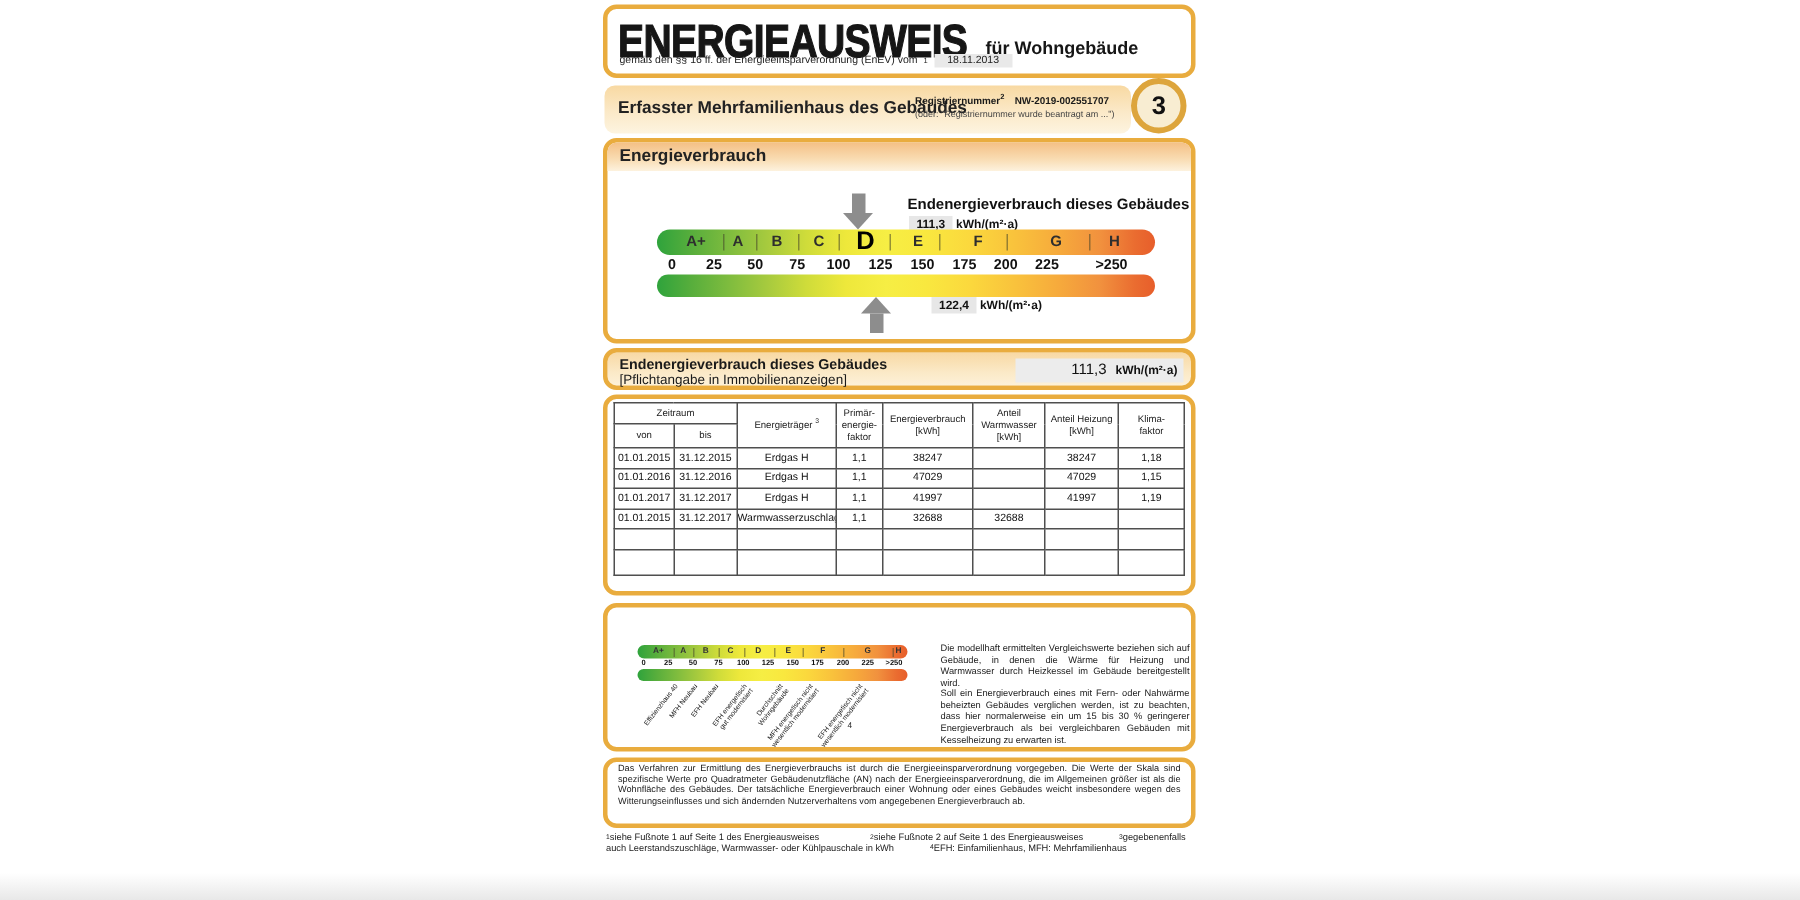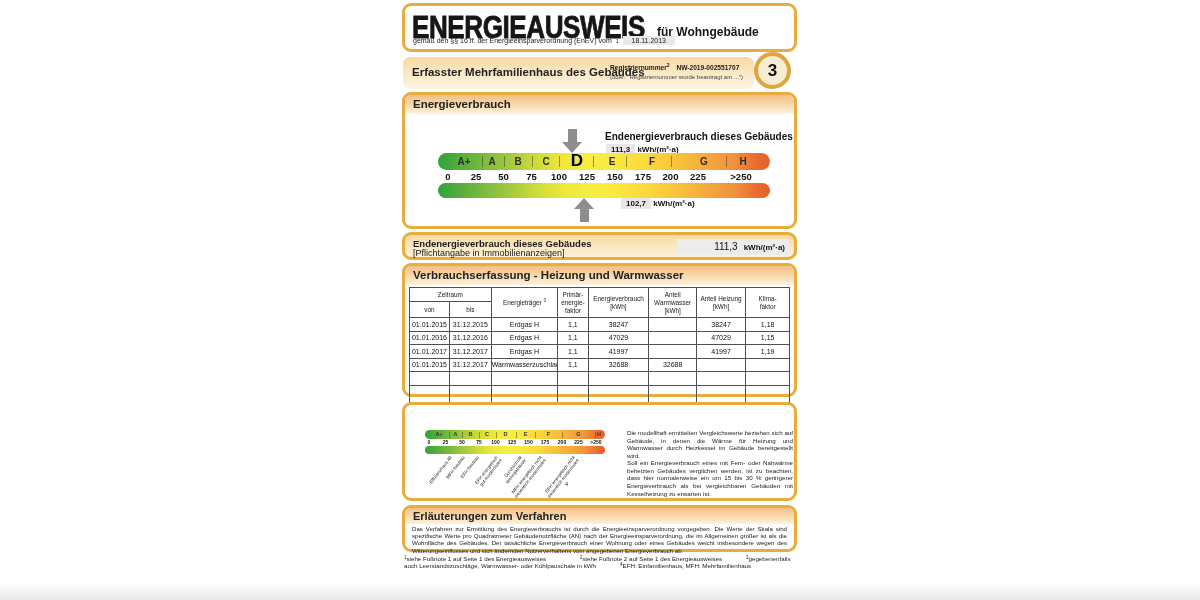--- a/index.html
+++ b/index.html
@@ -158,35 +158,34 @@
           <span class="s-tick" style="left:303px">&gt;250</span>
         </div>
         <div class="s-lower grad"></div>
       </div>
 
       <div class="arrow" style="left:169px;top:103px;">
         <div class="tri-u"></div>
           <div class="shaft"></div>
       </div>
       <div class="val-line" style="left:216px;top:104px;">
-        <span class="val-box">102,7</span>
+        <span class="val-box">122,4</span>
         <span>kWh/(m²·a)</span>
       </div>
     </div>
 
     <div class="box strip">
       <div class="l1">Endenergieverbrauch dieses Gebäudes</div>
       <div class="l2">[Pflichtangabe in Immobilienanzeigen]</div>
       <div class="strip-val">
         <span>111,3</span><span class="unit">kWh/(m²·a)</span>
       </div>
     </div>
 
     <div class="box tab-box">
-      <div class="box-header">Verbrauchserfassung - Heizung und Warmwasser</div>
       <table>
         <colgroup>
           <col style="width:10.5%">
             <col style="width:11%">
             <col style="width:17.5%">
             <col style="width:8%">
           <col style="width:16%">
             <col style="width:12.5%">
             <col style="width:13%">
             <col style="width:11.5%">
@@ -326,21 +325,20 @@
 wesentlich modernisiert</div>
       </div>
       <div class="cmp-fn">4</div>
       <div class="cmp-text">
         <p>Die modellhaft ermittelten Vergleichswerte beziehen sich auf Gebäude, in denen die Wärme für Heizung und Warmwasser durch Heizkessel im Gebäude bereitgestellt wird.</p>
         <p>Soll ein Energieverbrauch eines mit Fern- oder Nahwärme beheizten Gebäudes verglichen werden, ist zu beachten, dass hier normalerweise ein um 15 bis 30 % geringerer Energieverbrauch als bei vergleichbaren Gebäuden mit Kesselheizung zu erwarten ist.</p>
       </div>
     </div>
 
     <div class="box exp-box">
-      <div class="box-header">Erläuterungen zum Verfahren</div>
       <div class="exp-text">Das Verfahren zur Ermittlung des Energieverbrauchs ist durch die Energieeinsparverordnung vorgegeben. Die Werte der Skala sind spezifische Werte pro Quadratmeter Gebäudenutzfläche (AN) nach der Energieeinsparverordnung, die im Allgemeinen größer ist als die Wohnfläche des Gebäudes. Der tatsächliche Energieverbrauch einer Wohnung oder eines Gebäudes weicht insbesondere wegen des Witterungseinflusses und sich ändernden Nutzerverhaltens vom angegebenen Energieverbrauch ab.</div>
     </div>
 
     <div class="fns">
       <span style="left:0;top:0"><sup>1</sup> <span>siehe Fußnote 1 auf Seite 1 des Energieausweises</span></span>
       <span style="left:176px;top:0"><sup>2</sup> <span>siehe Fußnote 2 auf Seite 1 des Energieausweises</span></span>
       <span style="left:342px;top:0"><sup>3</sup> <span>gegebenenfalls</span></span>
       <span style="left:0;top:7px">auch Leerstandszuschläge, Warmwasser- oder Kühlpauschale in kWh</span>
       <span style="left:216px;top:7px"><sup>4</sup> <span>EFH: Einfamilienhaus, MFH: Mehrfamilienhaus</span></span>
     </div>

